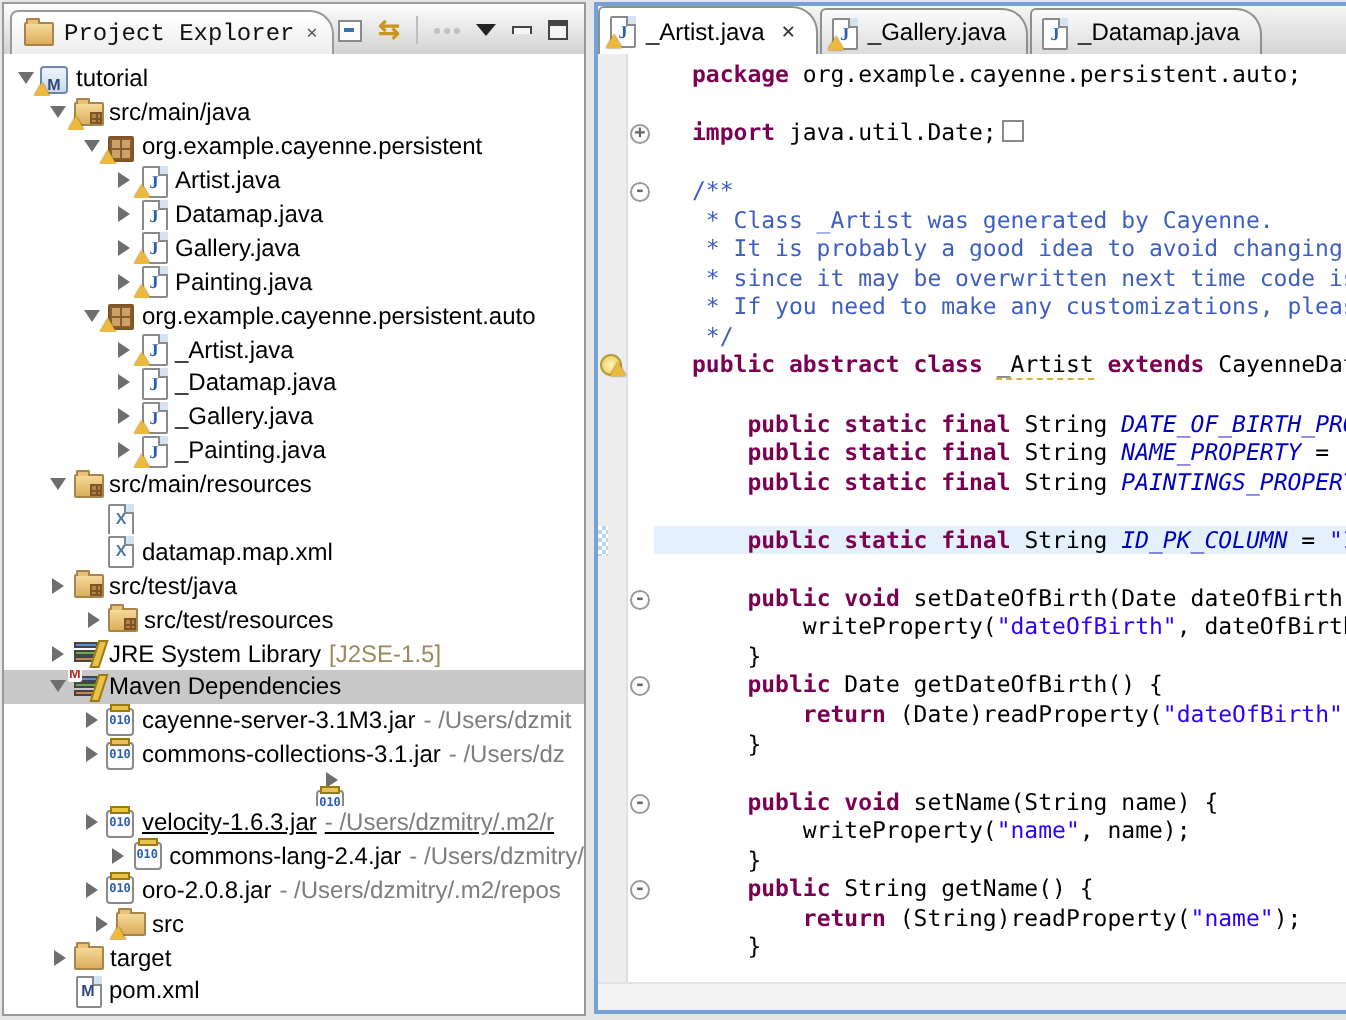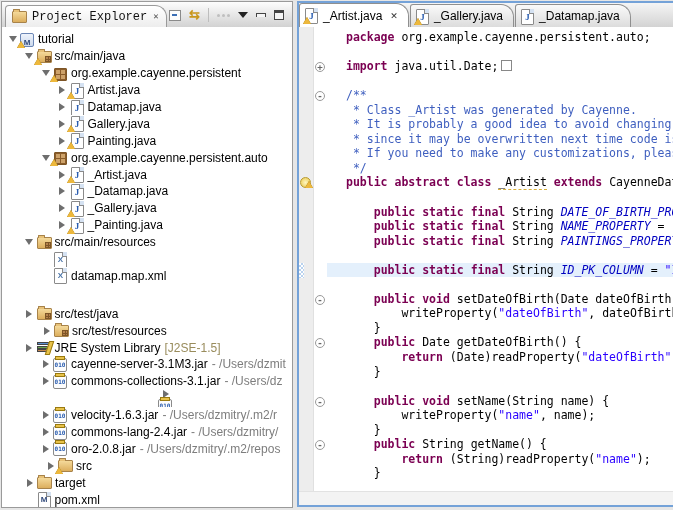--- a/index.html
+++ b/index.html
@@ -307,21 +307,21 @@
         </div>
         <div class="trow" style="padding-left: 37px;">
           <span class="tarrow"></span>
           <span class="ticon">
             <span class="ic-page">
               <span class="pg-l x">X</span>
             </span>
           </span>
           <span class="tlabel">datamap.map.xml</span>
         </div>
-        <div class="trow" style="padding-left: 20.5px; margin-top: 21px;">
+        <div class="trow" style="padding-left: 20.5px;">
           <span class="tarrow">
             <span class="tri-col"></span>
           </span>
           <span class="ticon">
             <span class="ic-folder src"></span>
           </span>
           <span class="tlabel">src/test/java</span>
         </div>
         <div class="trow" style="padding-left: 38px;">
           <span class="tarrow">
@@ -340,20 +340,35 @@
             <span class="ic-lib">
               <i class="b1"></i>
               <i class="b2"></i>
               <i class="b3"></i>
               <span class="slash"></span>
             </span>
           </span>
           <span class="tlabel">JRE System Library</span>
           <span class="tdec jre">[J2SE-1.5]</span>
         </div>
+        <div class="trow sel" style="padding-left: 20.5px;">
+          <span class="tarrow">
+            <span class="tri-exp"></span>
+          </span>
+          <span class="ticon">
+            <span class="ic-lib">
+              <i class="b1"></i>
+              <i class="b2"></i>
+              <i class="b3"></i>
+              <span class="slash"></span>
+              <span class="mbadge">M</span>
+            </span>
+          </span>
+          <span class="tlabel">Maven Dependencies</span>
+        </div>
         <div class="trow" style="padding-left: 37px;">
           <span class="tarrow">
             <span class="tri-col"></span>
           </span>
           <span class="ticon">
             <span class="ic-jar"><span class="lid"></span>010</span>
           </span>
           <span class="tlabel">cayenne-server-3.1M3.jar</span>
           <span class="tdec">- /Users/dzmit</span>
         </div>
@@ -370,31 +385,31 @@
         <div class="trow" style="padding-left: 37px; flex-direction: column;">
           <span class="tarrow">
             <span class="tri-col"></span>
           </span>
           <span class="ticon">
             <span class="ic-jar"><span class="lid"></span>010</span>
           </span>
           <span class="tlabel">commons-logging-1.1.jar</span>
           <span class="tdec">- /Users/dzmit</span>
         </div>
-        <div class="trow" style="padding-left: 37px;">
+        <div class="trow" style="padding-left: 37px; text-decoration: underline;">
           <span class="tarrow">
             <span class="tri-col"></span>
           </span>
           <span class="ticon">
             <span class="ic-jar"><span class="lid"></span>010</span>
           </span>
           <span class="tlabel">velocity-1.6.3.jar</span>
           <span class="tdec">- /Users/dzmitry/.m2/r</span>
         </div>
-        <div class="trow" style="padding-left: 37px;">
+        <div class="trow" style="padding-left: 37px; justify-content: flex-end;">
           <span class="tarrow">
             <span class="tri-col"></span>
           </span>
           <span class="ticon">
             <span class="ic-jar"><span class="lid"></span>010</span>
           </span>
           <span class="tlabel">commons-lang-2.4.jar</span>
           <span class="tdec">- /Users/dzmitry/</span>
         </div>
         <div class="trow" style="padding-left: 37px;">

